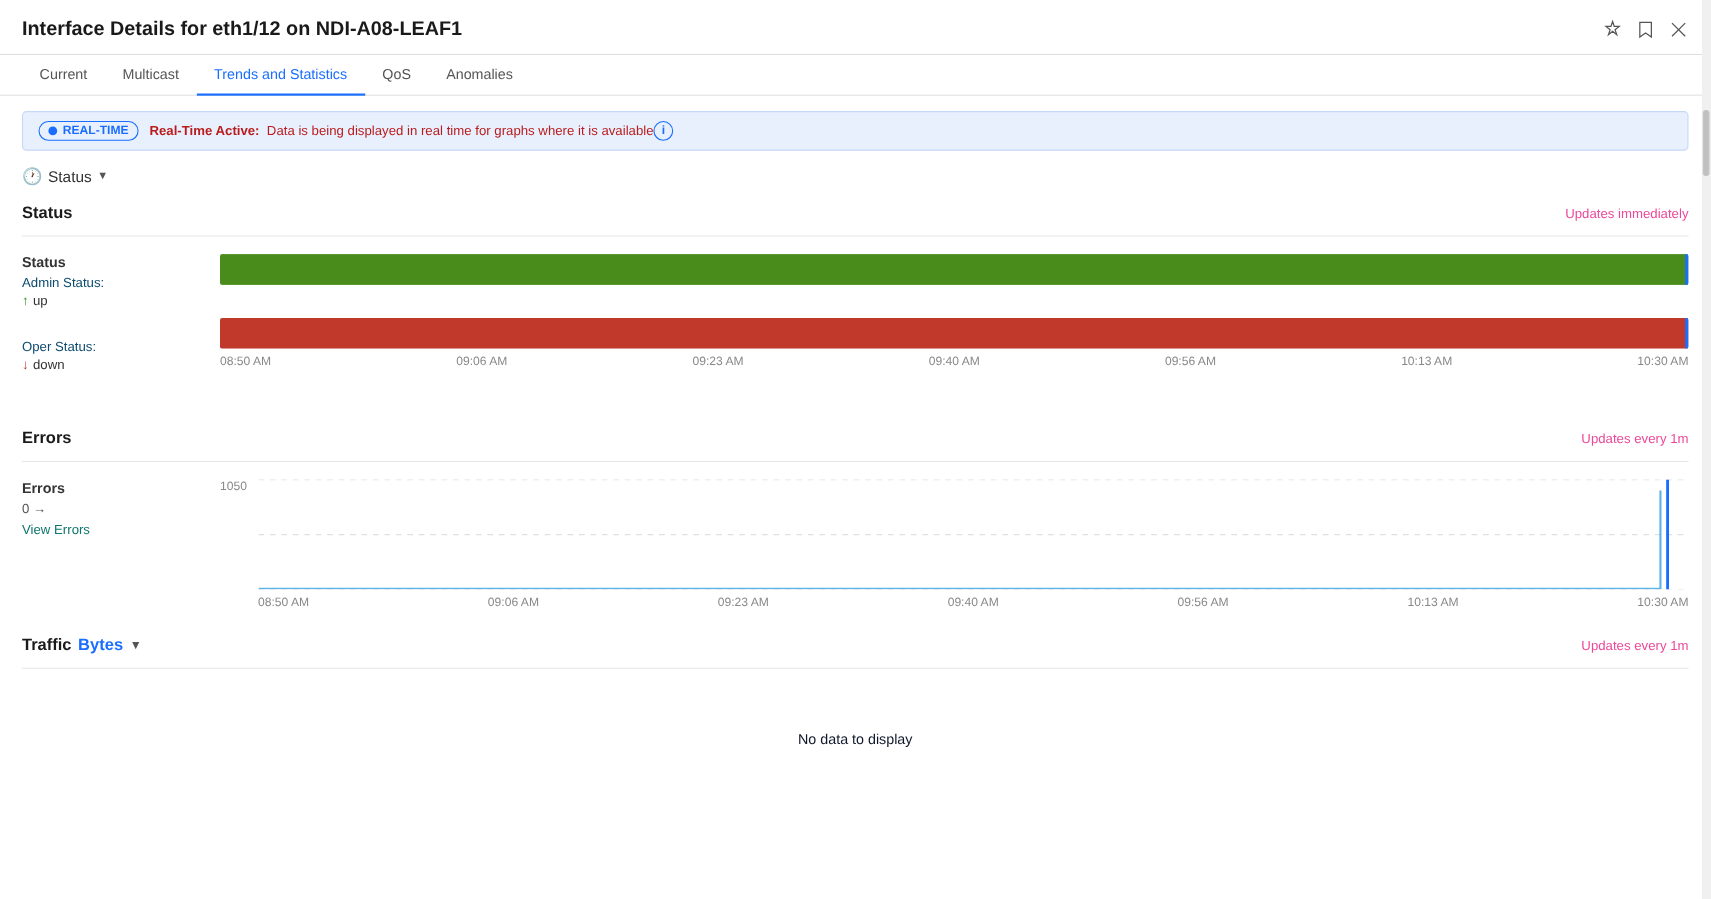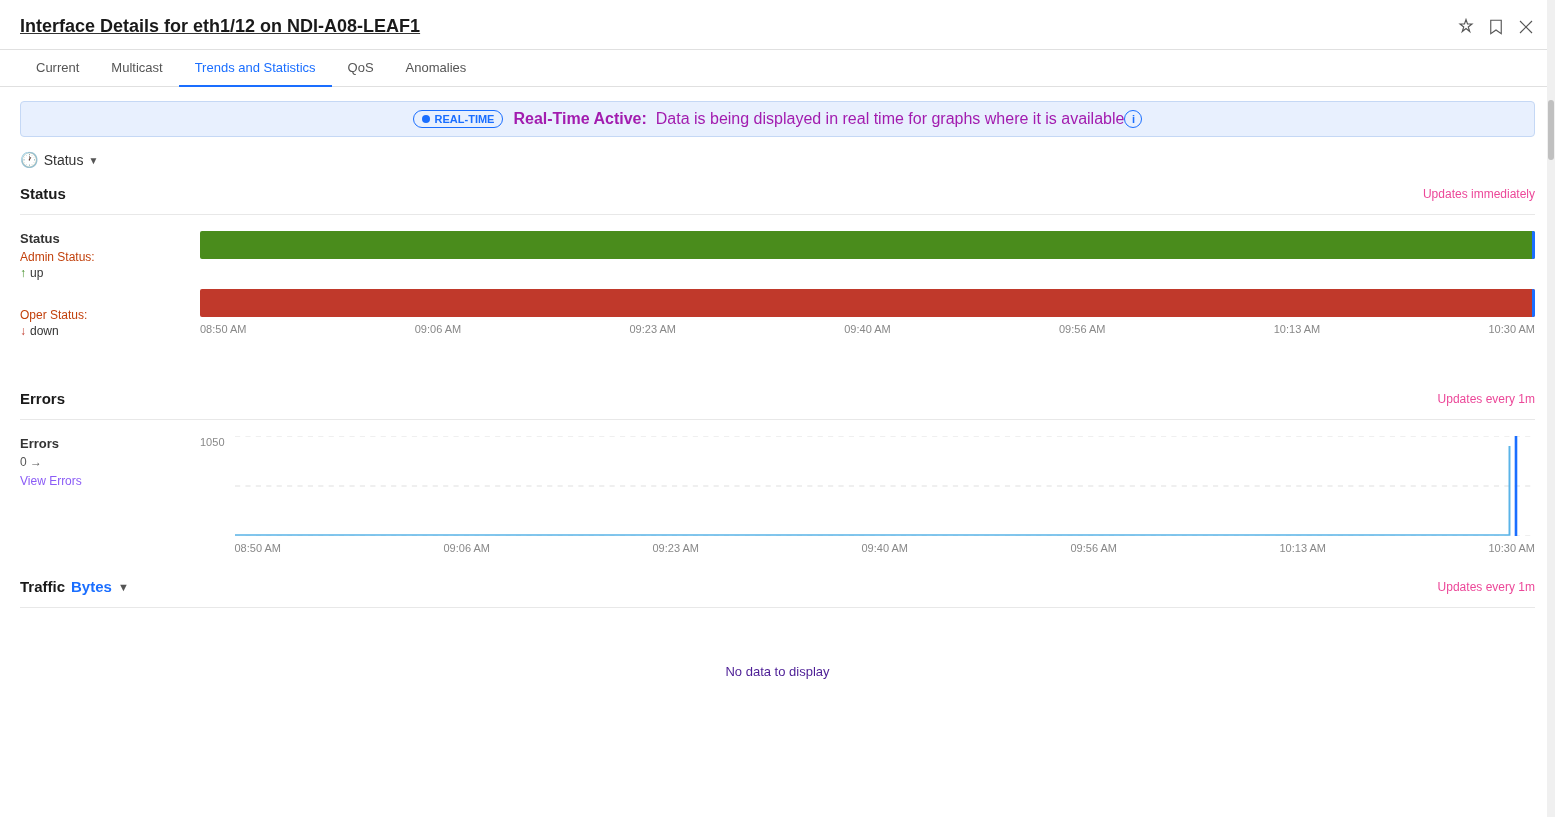--- a/index.html
+++ b/index.html
@@ -2,102 +2,101 @@
 <html><head>
   <meta charset="utf-8">
   <style>
     * { box-sizing: border-box; margin: 0; padding: 0; }
     body { font-family: -apple-system, BlinkMacSystemFont, 'Segoe UI', Arial, sans-serif; font-size: 13px; color: #333; background: #fff; overflow-x: hidden; }
     
     .window-header {
       display: flex; align-items: center; justify-content: space-between;
       padding: 16px 20px 12px 20px;
       border-bottom: 1px solid #e0e0e0;
-      text-decoration: underline;
     }
     .window-title { font-size: 18px; font-weight: 600; color: #1a1a1a; }
     .window-controls { display: flex; gap: 12px; align-items: center; }
     .window-controls svg { width: 18px; height: 18px; fill: none; stroke: #555; stroke-width: 1.5; cursor: pointer; }
     
     .tab-bar {
       display: flex; align-items: center; gap: 0;
       padding: 0 20px;
       border-bottom: 1px solid #e0e0e0;
     }
     .tab {
       padding: 10px 16px; font-size: 13px; color: #555; cursor: pointer;
       border-bottom: 2px solid transparent; margin-bottom: -1px;
       white-space: nowrap;
     }
     .tab.active { color: #1a6eff; border-bottom: 2px solid #1a6eff; font-weight: 500; }
     
     .main-content { padding: 0 20px 20px 20px; overflow-y: auto; height: calc(100vh - 100px); }
     
     .realtime-banner {
-      display: flex; align-items: center; justify-content: center;
+      display: flex; align-items: center; justify-content: flex-start;
       background: #e8f0fe; border: 1px solid #c5d8f5; border-radius: 4px;
       padding: 8px 14px; margin: 14px 0;
     }
     .realtime-left { display: flex; align-items: center; gap: 10px; }
     .realtime-badge {
       display: flex; align-items: center; gap: 5px;
       border: 1.5px solid #1a6eff; border-radius: 12px;
       padding: 2px 8px; font-size: 11px; font-weight: 600; color: #1a6eff;
     }
     .realtime-dot { width: 8px; height: 8px; background: #1a6eff; border-radius: 50%; }
-    .realtime-text { font-size: 16px; color: #a21caf; }
+    .realtime-text { font-size: 12px; color: #b91c1c; }
     .realtime-text strong { font-weight: 600; }
     .info-icon { width: 18px; height: 18px; border: 1.5px solid #1a6eff; border-radius: 50%; display: flex; align-items: center; justify-content: center; color: #1a6eff; font-size: 11px; font-weight: 700; cursor: pointer; }
     
     .current-selector {
       display: flex; align-items: center; gap: 5px;
       margin: 10px 0 16px 0; cursor: pointer; width: fit-content;
     }
     .current-selector .clock-icon { color: #1a6eff; font-size: 15px; }
     .current-selector span { font-size: 14px; color: #333; }
     .current-selector .chevron { font-size: 10px; color: #555; }
     
     .section { margin-bottom: 24px; }
     .section-header { display: flex; justify-content: space-between; align-items: center; margin-bottom: 12px; }
     .section-title { font-size: 15px; font-weight: 600; color: #1a1a1a; }
     .section-update { font-size: 12px; color: #ec4899; }
     
     .status-chart-area { display: flex; gap: 20px; }
     .status-labels { min-width: 160px; }
     .status-label-group { margin-bottom: 28px; }
     .status-label-title { font-weight: 600; font-size: 13px; margin-bottom: 4px; }
-    .status-label-sub { font-size: 12px; color: #c2410c; margin-bottom: 2px; }
+    .status-label-sub { font-size: 12px; color: #0c4a6e; margin-bottom: 2px; }
     .status-value { display: flex; align-items: center; gap: 4px; font-size: 12px; }
     .arrow-up { color: #3a8a1e; font-size: 12px; }
     .arrow-down { color: #c0392b; font-size: 12px; }
     
     .chart-container { flex: 1; position: relative; }
     .status-bars { display: flex; flex-direction: column; gap: 30px; }
     .bar-wrapper { display: flex; flex-direction: column; }
     .bar-track { height: 28px; border-radius: 2px; overflow: hidden; }
     .bar-green { background: #4a8c1c; height: 100%; border-right: 3px solid #1a6eff; }
     .bar-red { background: #c0392b; height: 100%; border-right: 3px solid #1a6eff; }
     
     .time-axis {
       display: flex; justify-content: space-between;
       margin-top: 6px; font-size: 11px; color: #888; align-items: flex-end;
     }
     
     .errors-chart-area { display: flex; gap: 20px; }
     .errors-labels { min-width: 160px; }
     .errors-label-title { font-weight: 600; font-size: 13px; margin-bottom: 4px; }
     .errors-value { font-size: 12px; color: #555; margin-bottom: 4px; }
-    .view-link { color: #8b5cf6; font-size: 12px; cursor: pointer; text-decoration: none; }
+    .view-link { color: #0f766e; font-size: 12px; cursor: pointer; text-decoration: none; }
     
     .traffic-header { display: flex; align-items: center; gap: 6px; text-align: right; }
     .traffic-title { font-size: 15px; font-weight: 600; color: #1a1a1a; }
     .traffic-link { color: #1a6eff; font-size: 15px; font-weight: 600; cursor: pointer; }
     .traffic-chevron { font-size: 11px; color: #555; cursor: pointer; }
     
-    .no-data { text-align: center; padding: 40px; font-size: 13px; color: #4c1d95; }
+    .no-data { text-align: center; padding: 40px; font-size: 13px; color: #0f172a; }
     
     .divider { border: none; border-top: 1px solid #e8e8e8; margin: 4px 0 16px 0; }
     
     .scrollbar-area {
       position: fixed; right: 0; top: 0; bottom: 0; width: 8px; background: #f0f0f0;
     }
     .scrollbar-thumb { width: 6px; margin: auto; background: #c0c0c0; border-radius: 3px; height: 60px; position: absolute; right: 1px; top: 100px; }
   </style>
 </head>
 <body>

